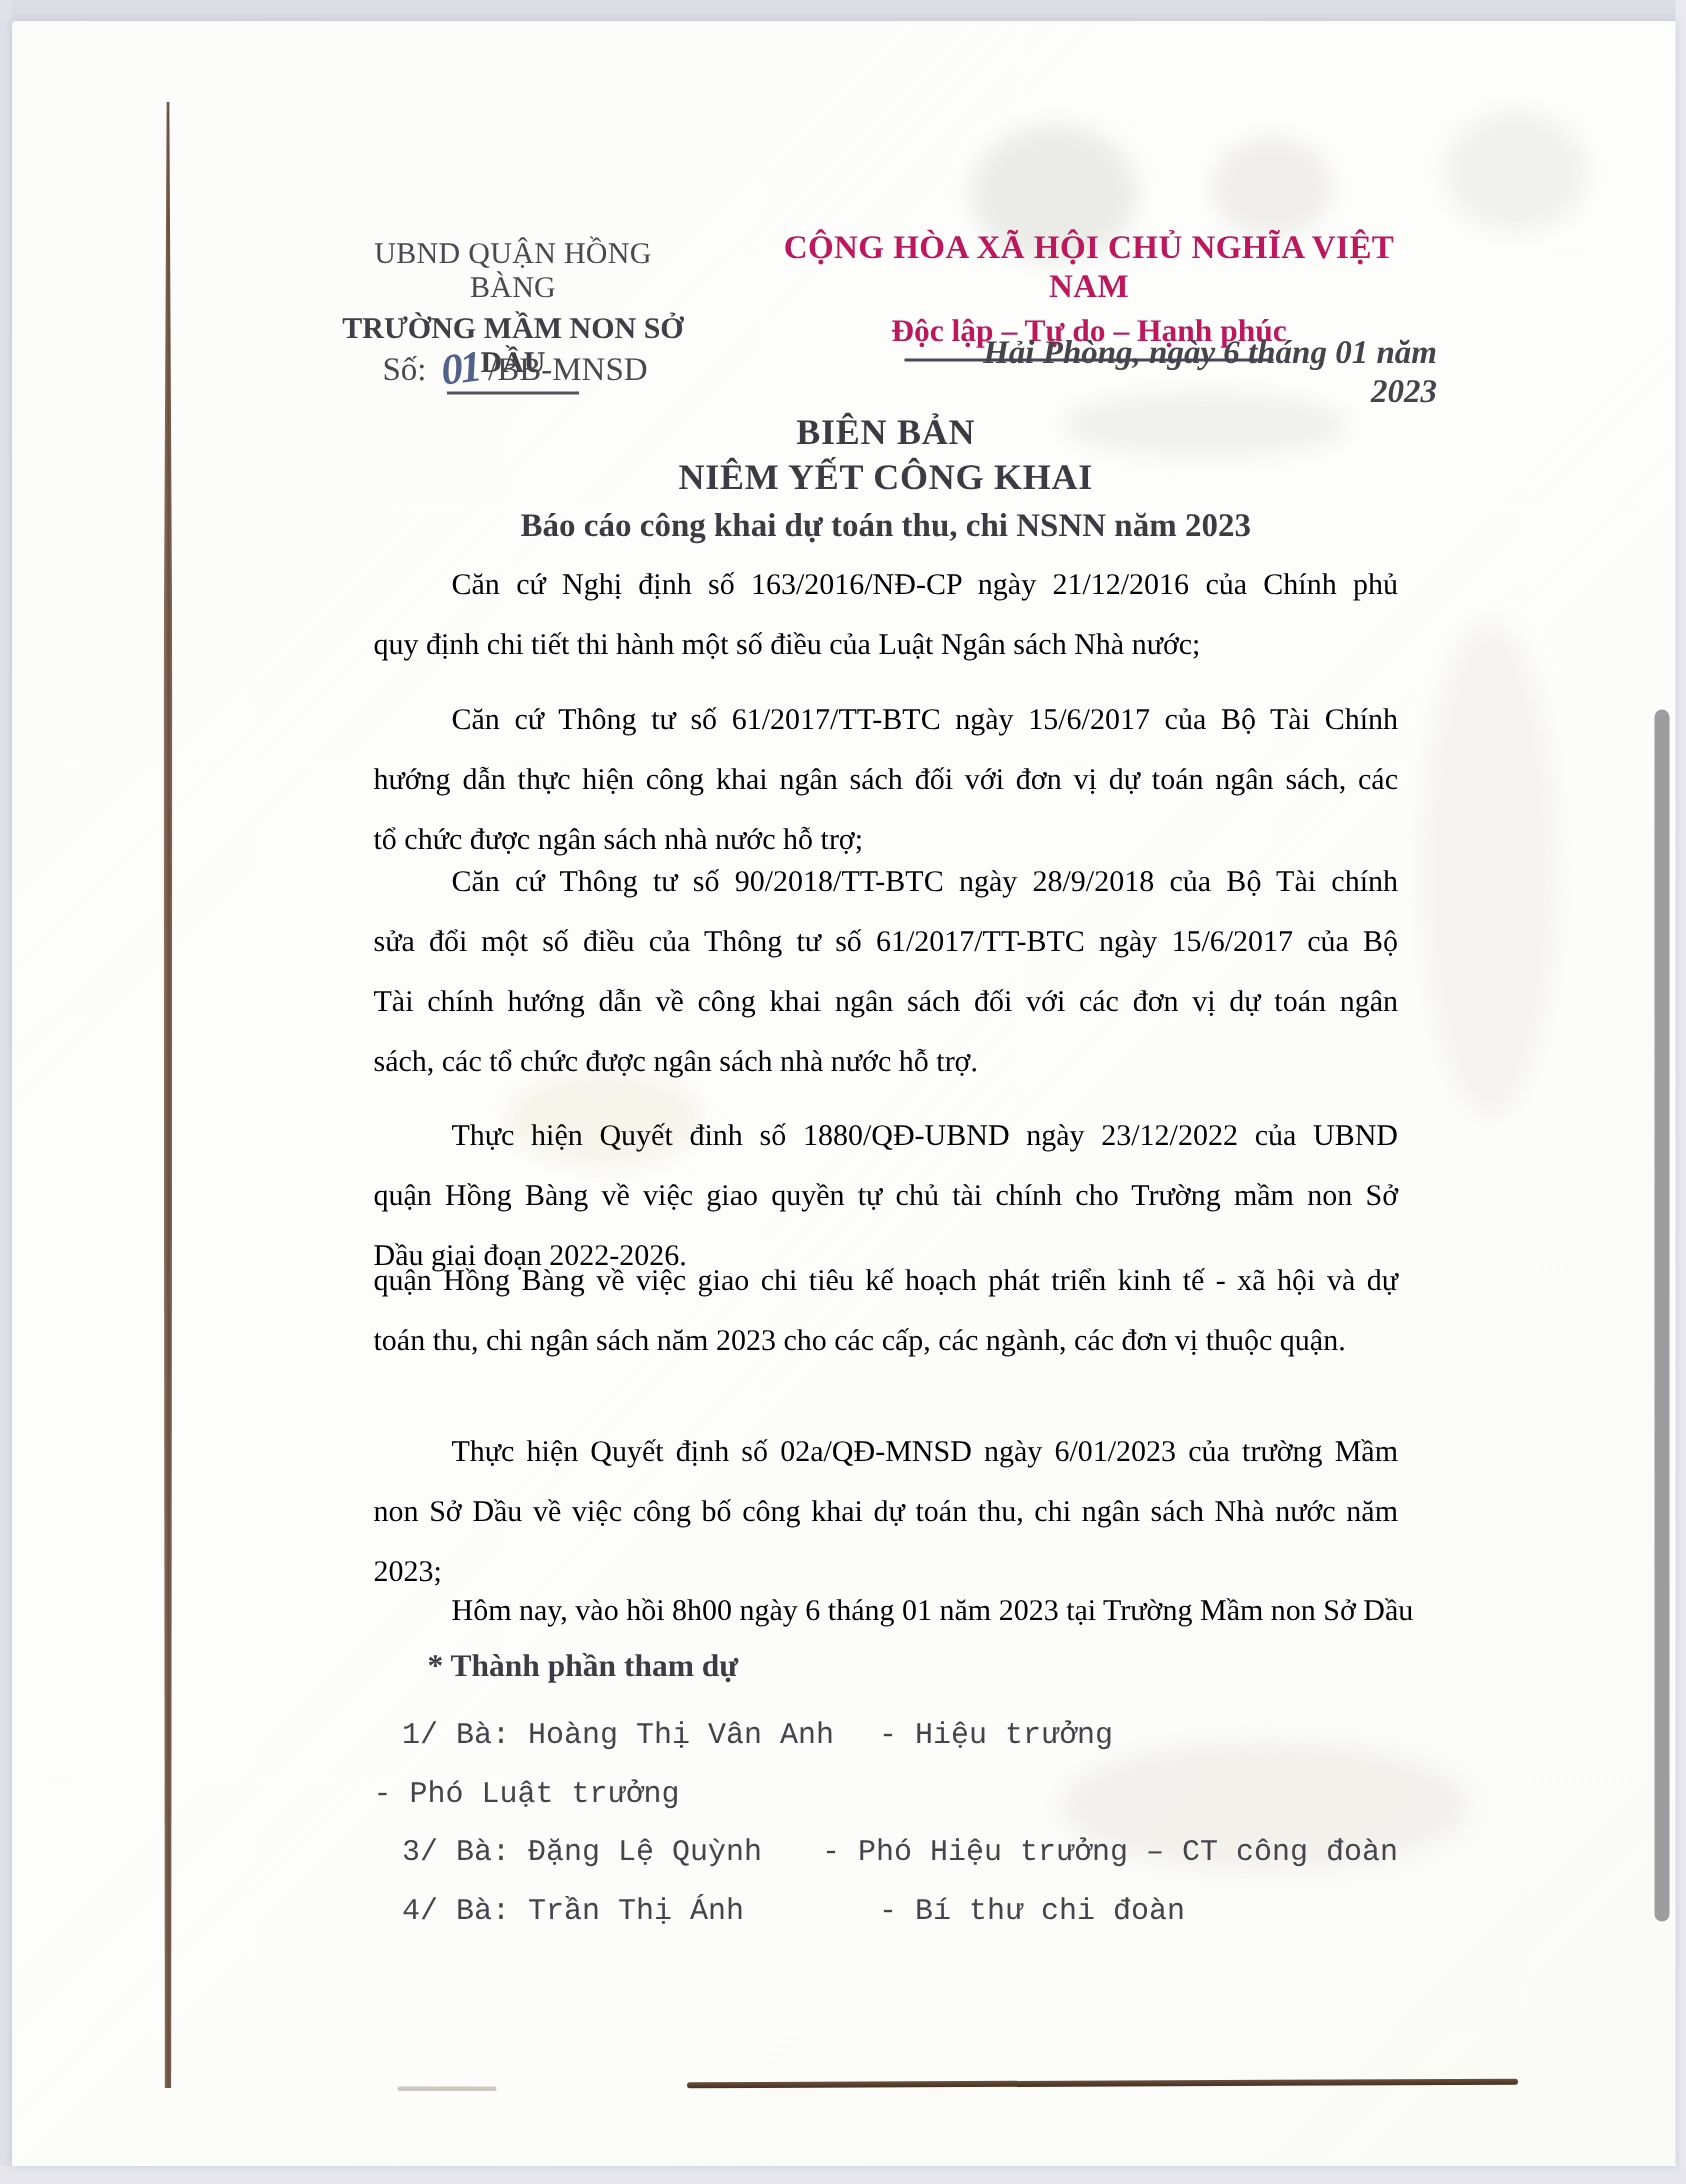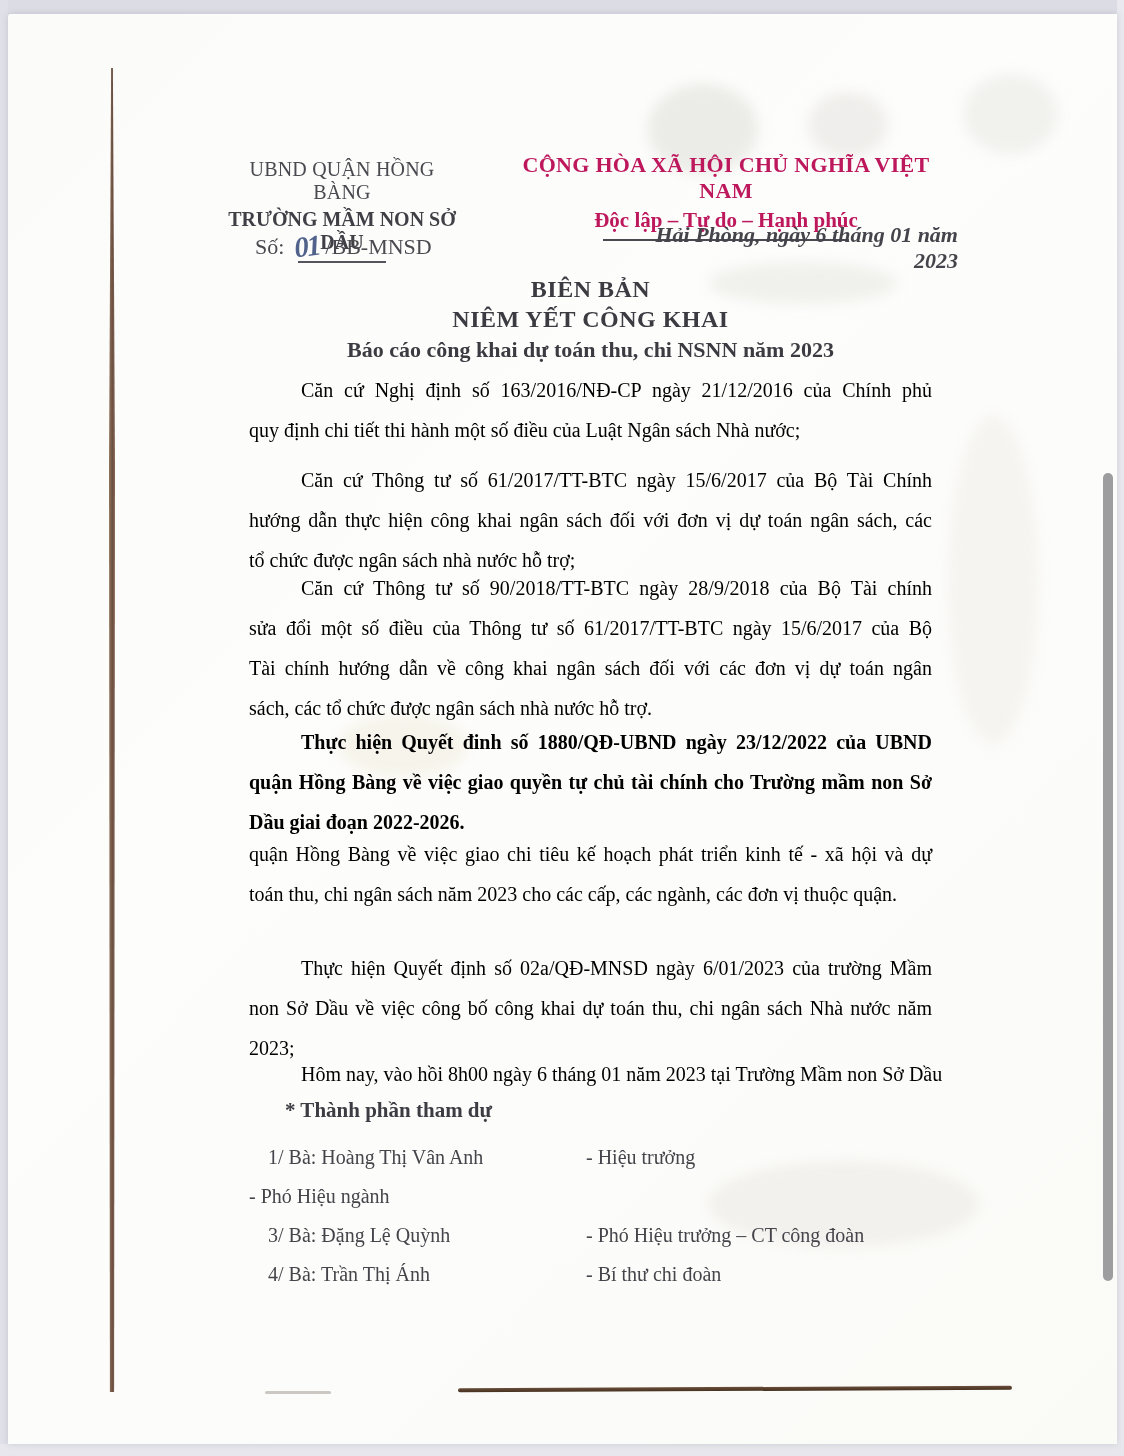--- a/index.html
+++ b/index.html
@@ -45,25 +45,25 @@
   
   .title{position:absolute;left:249px;top:276px;width:683px;text-align:center;color:#3c3b42;}
   .title .t1{font-size:24px;font-weight:bold;letter-spacing:.5px;text-align:center;}
   .title .t2{font-size:24px;font-weight:bold;letter-spacing:.5px;margin-top:3px;}
   .title .t3{font-size:22px;font-weight:bold;margin-top:4px;}
   
   .para{position:absolute;left:249px;width:683px;color:#000000;font-size:20px;}
   .para .ln{height:40px;line-height:40px;text-align:justify;text-align-last:justify;white-space:nowrap;overflow:visible;}
   .para .ln-last{height:40px;line-height:40px;text-align:left;white-space:nowrap;}
   .para .ind{padding-left:52px;}
-  #p1{top:370px;} #p2{top:460px;} #p3{top:568px;} #p4{top:722px;font-weight:bold;}
+  #p1{top:370px;} #p2{top:460px;} #p3{top:568px;} #p4{top:737px;}
   #p5{top:834px;} #p6{top:948px;} #p7{top:1054px;}
   
   .members-head{position:absolute;left:285px;top:1098px;font-size:21px;font-weight:bold;color:#3d3c43;}
-  .members{position:absolute;left:249px;top:1138px;width:683px;font-size:20px;color:#45444a;}
+  .members{position:absolute;left:249px;top:1138px;width:683px;font-size:20px;color:#45444a;font-family:Liberation Mono, monospace;}
   .members .row{display:flex;height:39px;line-height:39px;}
   .members .name{width:337px;padding-left:19px;box-sizing:border-box;white-space:nowrap;}
   .members .role{flex:1;white-space:nowrap;}
   
   .edge-top{position:absolute;left:0;top:0;width:1124px;height:14px;background:#dcdce4;}
   .edge-left{position:absolute;left:0;top:0;width:8px;height:1456px;background:#e0e0e8;}
   .edge-right{position:absolute;left:1117px;top:0;width:7px;height:1456px;background:#e9e9ef;}
   .edge-bottom{position:absolute;left:0;top:1444px;width:1124px;height:12px;background:#e7e7ed;}
 </style>
 </head>
@@ -146,21 +146,21 @@
     <div class="ln-last ind">Hôm nay, vào hồi 8h00 ngày 6 tháng 01 năm 2023 tại Trường Mầm non Sở Dầu</div>
   </div>
 
   <div class="members-head">* Thành phần tham dự</div>
   <div class="members">
     <div class="row">
       <div class="name">1/ Bà: Hoàng Thị Vân Anh</div>
       <div class="role">- Hiệu trưởng</div>
     </div>
     <div class="row">
-      <div class="role">- Phó Hiệu ngành</div>
+      <div class="role">- Phó Luật trưởng</div>
     </div>
     <div class="row">
       <div class="name">3/ Bà: Đặng Lệ Quỳnh</div>
       <div class="role">- Phó Hiệu trưởng – CT công đoàn</div>
     </div>
     <div class="row">
       <div class="name">4/ Bà: Trần Thị Ánh</div>
       <div class="role">- Bí thư chi đoàn</div>
     </div>
   </div>

